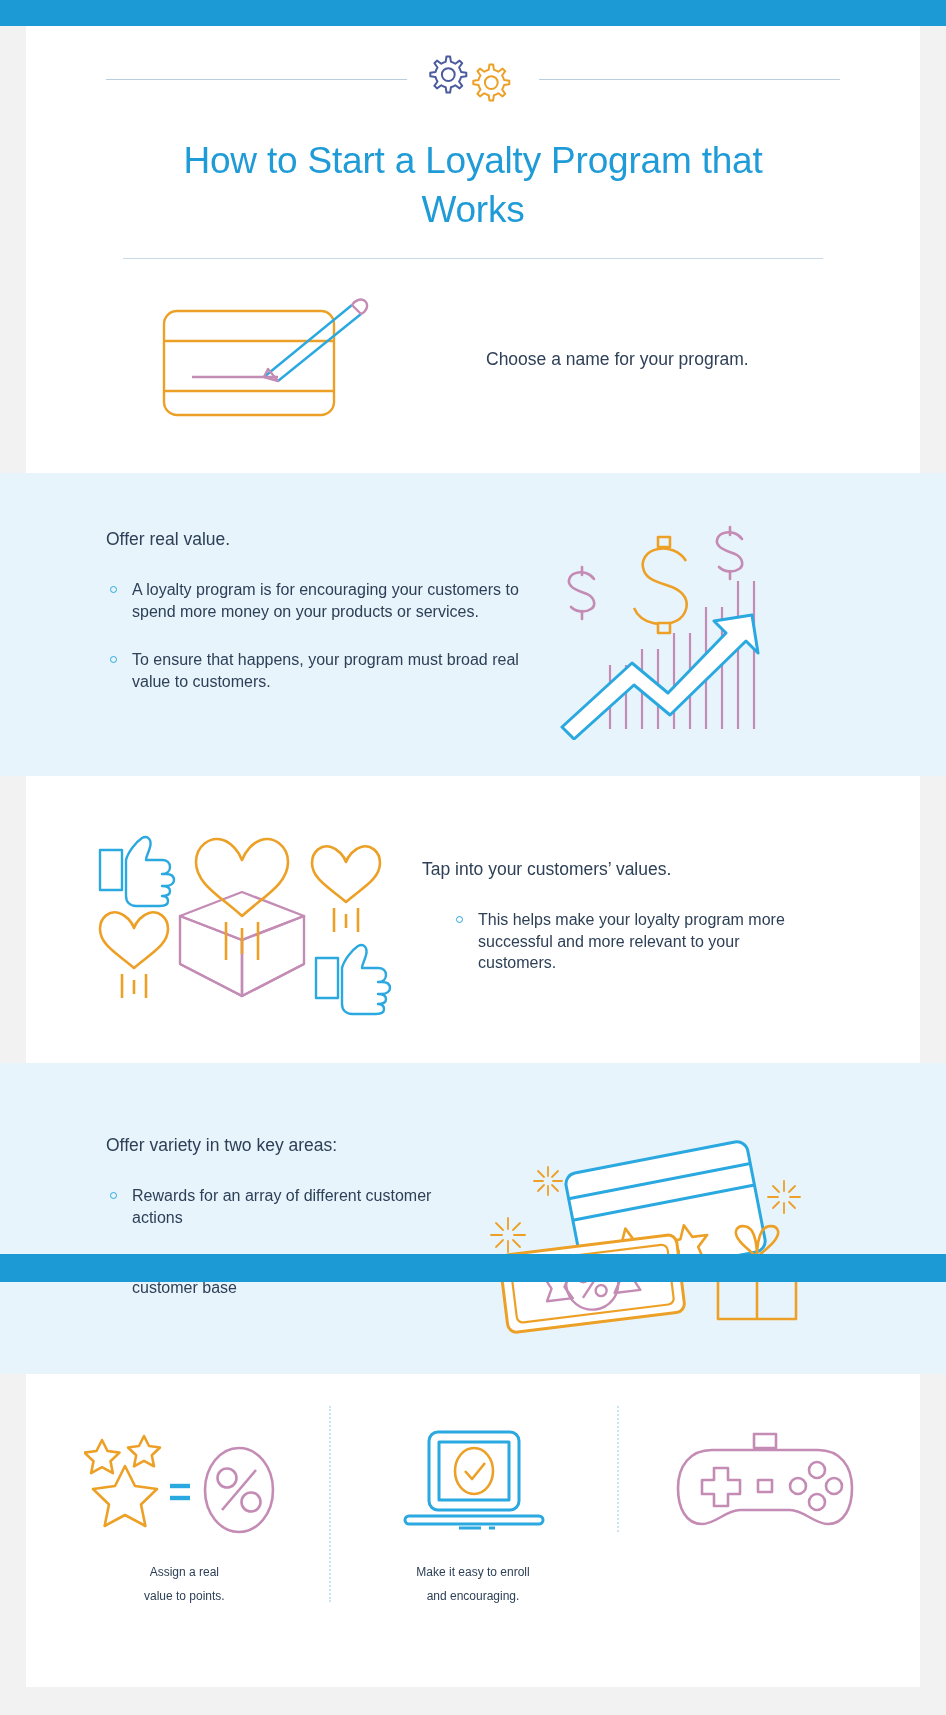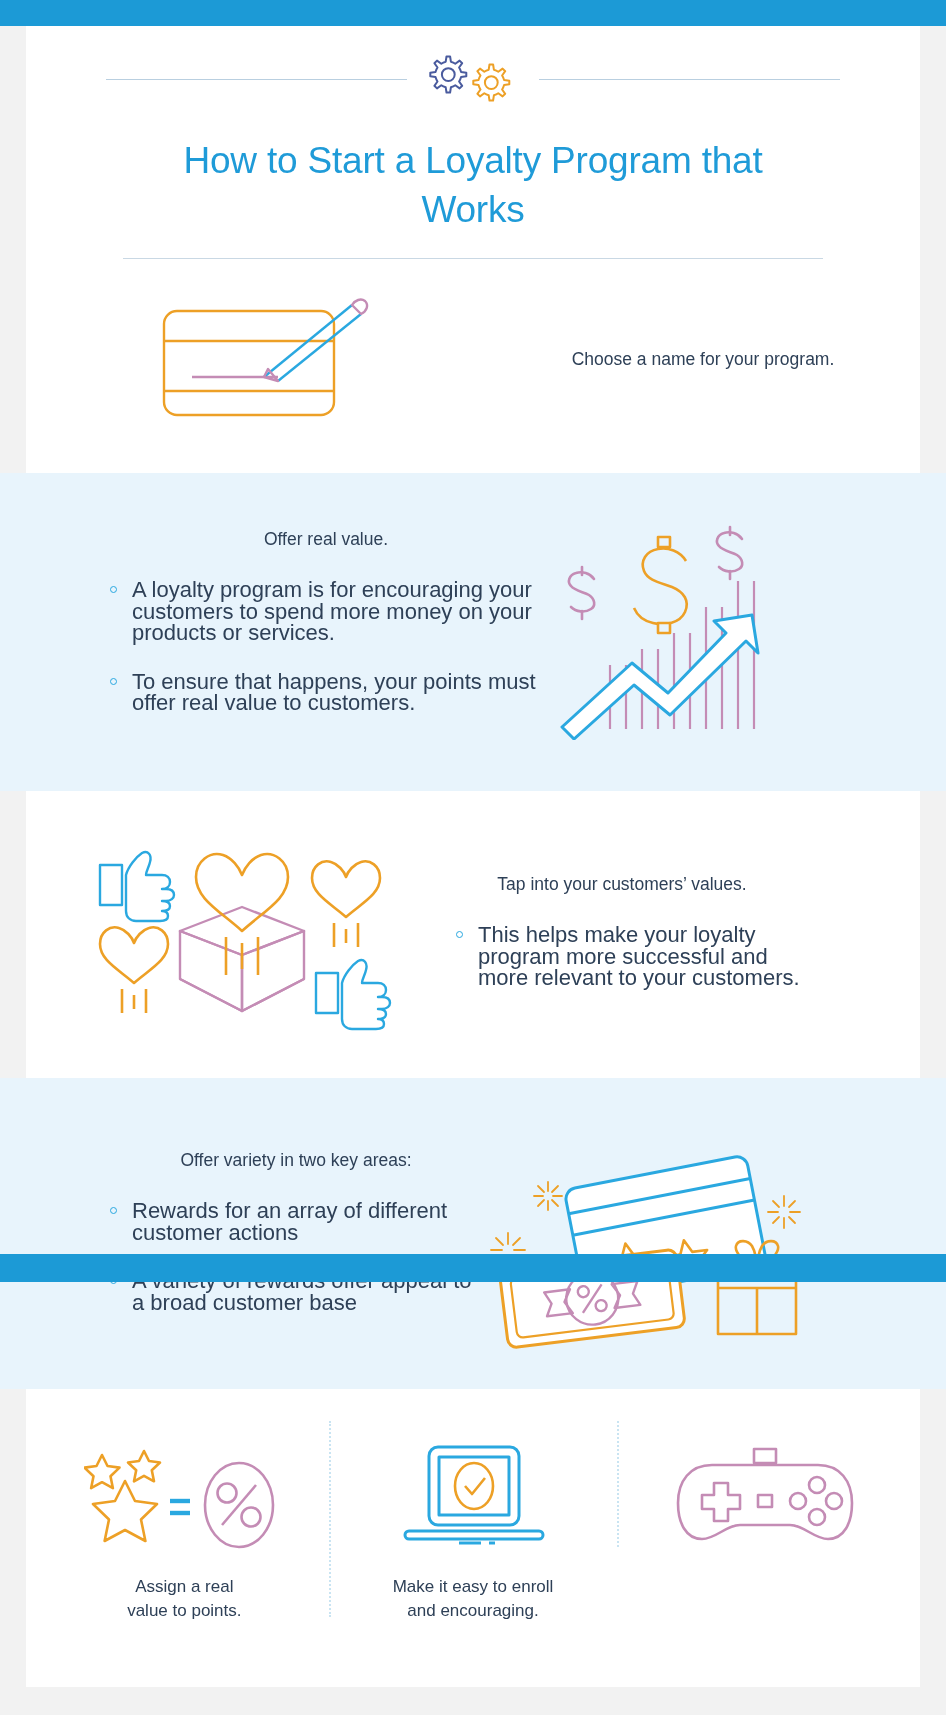--- a/index.html
+++ b/index.html
@@ -102,32 +102,31 @@
     flex: 0 0 auto;
     line-height: 0;
   }
   .copy {
     flex: 1 1 auto;
   }
   .lead {
     font-size: 17.5px;
     color: #2e4057;
     line-height: 25px;
-    text-align: center;
   }
   ul.bullets {
     list-style: none;
     margin: 16px 0 0 0;
     padding: 0;
   }
   ul.bullets li {
     position: relative;
     padding-left: 26px;
     margin-bottom: 22px;
-    font-size: 22px;
+    font-size: 16px;
     line-height: 21.5px;
     color: #2e4057;
     margin-top: 27px;
   }
   ul.bullets li:last-child { margin-bottom: 0; }
   ul.bullets li::before {
     content: "";
     position: absolute;
     left: 4px;
     top: 7px;
@@ -160,21 +159,21 @@
   }
   .triple-art {
     height: 118px;
     display: flex;
     align-items: flex-end;
     justify-content: center;
     line-height: 0;
   }
   .triple-label {
     margin-top: 22px;
-    font-size: 17px;
+    font-size: 12px;
     line-height: 24px;
     color: #2e4057;
   }
   .nowrap-block { white-space: pre-line; }
 </style>
 </head>
 <body>
 
 <div class="infographic">
 
@@ -224,27 +223,27 @@
 
             <path d="M196 16 C199 11 205 9 209 12 C213 16 211 22 205 25 Z" stroke="#c48cb5" stroke-width="2.4" fill="none" stroke-linejoin="round"></path>
           </svg>
         </div>
         <div class="copy">
           <div class="lead">Choose a name for your program.</div>
         </div>
       </div>
     </div>
 
-    <div class="section tinted" style="padding-top:42px; padding-bottom:51px;">
+    <div class="section tinted" style="padding-top:42px; padding-bottom:36px;">
       <div class="row" style="align-items:flex-start;">
         <div class="copy" style="padding-left:80px; padding-top:12px; max-width:440px;">
           <div class="lead">Offer real value.</div>
           <ul class="bullets">
             <li>A loyalty program is for encouraging your customers to spend more money on your products or services.</li>
-            <li>To ensure that happens, your points must offer real value to customers.</li>
+            <li>To ensure that happens, your program must broad real value to customers.</li>
           </ul>
         </div>
         <div class="art" style="width:240px; padding-left:10px;">
           <svg width="225" height="225" viewBox="0 0 225 225" fill="none">
 
             <g stroke="#c48cb5" stroke-width="2.2">
               <line x1="54" y1="214" x2="54" y2="150"></line>
               <line x1="70" y1="214" x2="70" y2="150"></line>
               <line x1="86" y1="214" x2="86" y2="134"></line>
               <line x1="102" y1="214" x2="102" y2="134"></line>

